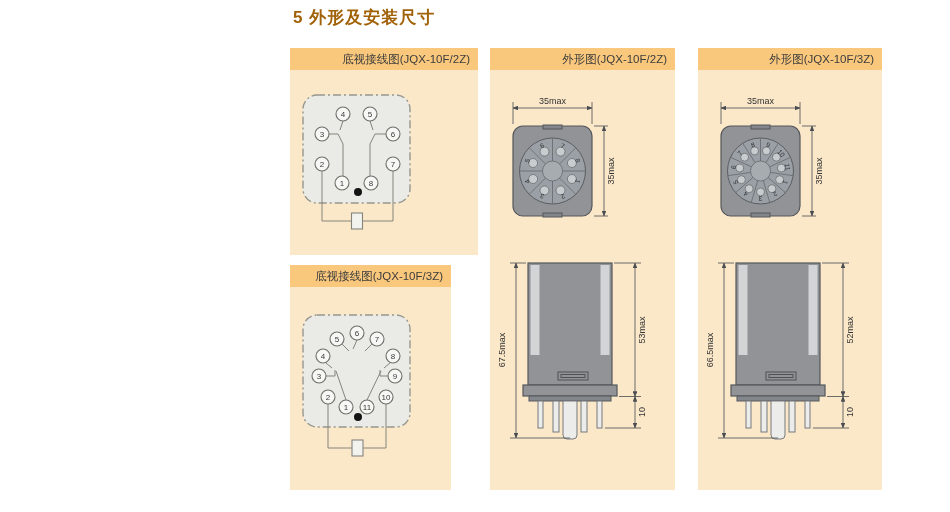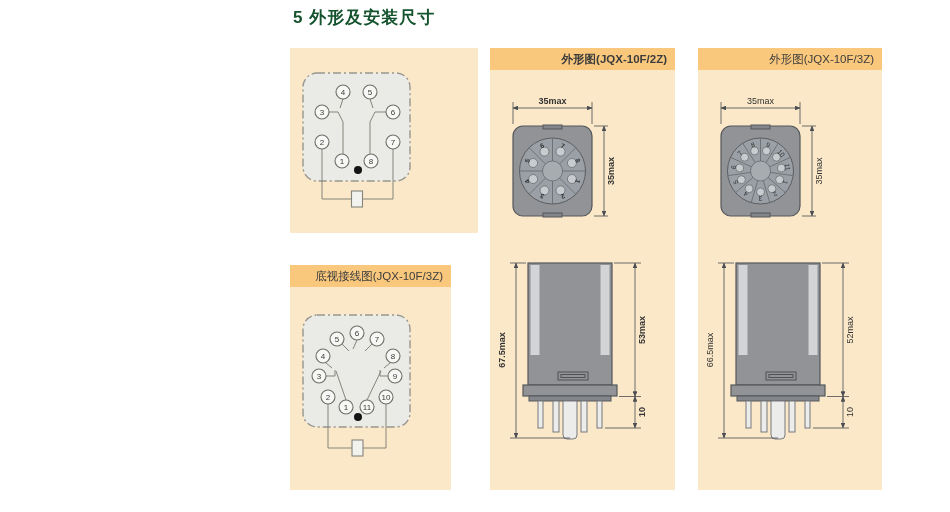--- a/index.html
+++ b/index.html
@@ -1,18 +1,18 @@
 <!DOCTYPE html>
 <html style="--header_bg: #f9c87d; --panel_bg: #fbe8c8; --header_text: #3c3c3c; --relay_gray: #929396;"><head>
 <meta charset="utf-8">
 <style>
   html,body{margin:0;padding:0;}
   body{width:950px;height:512px;background:#ffffff;position:relative;overflow:hidden;
        font-family:"Liberation Sans", sans-serif;}
-  .page-title{position:absolute;left:293px;top:6px;font-size:17px;font-weight:600;color:#14532d;letter-spacing:1px;}
+  .page-title{position:absolute;left:293px;top:6px;font-size:17px;font-weight:600;color:#a16207;letter-spacing:1px;}
   .panel{position:absolute;}
   .panel-header{height:22px;background:var(--header_bg,#f9c87d);color:var(--header_text,#3c3c3c);
        font-size:11.5px;line-height:22px;text-align:right;padding-right:8px;box-sizing:border-box;}
   .panel-body{background:var(--panel_bg,#fbe8c8);}
   svg{display:block;}
   
   .sq{fill:#eaeae6;stroke:#97978f;stroke-width:1.4;stroke-dasharray:8 3 2 3;}
   .wire{stroke:#85857d;stroke-width:1;fill:none;}
   .pc{fill:#f7f7f5;stroke:#6f6f68;stroke-width:1.1;}
   .pt{font-size:8px;fill:#3a3a35;text-anchor:middle;dominant-baseline:central;}
@@ -32,20 +32,21 @@
   .mid{text-anchor:middle;}
   .pin{fill:#ececea;stroke:#77797c;stroke-width:1;}
   .slot{fill:none;stroke:#4e5054;stroke-width:1;}
 </style>
 </head>
 <body>
 
 <div class="page-title">5 外形及安装尺寸</div>
 
 <div class="panel" style="left:290px;top:48px;width:188px;">
+  <div class="panel-header">底视接线图(JQX-10F/2Z)</div>
   <div class="panel-body" style="height:185px;">
     <svg width="188" height="185" viewBox="0 0 188 185">
       <rect class="sq" x="13" y="25" width="107" height="108" rx="14"></rect>
       <g class="wire">
         <path d="M53,51 L50,60"></path>
           <path d="M39,64 H48"></path>
           <path d="M48,64 L53,74 V106"></path>
         <path d="M80,51 L83,60"></path>
           <path d="M96,64 H85"></path>
           <path d="M85,64 L80,74 V106"></path>
@@ -161,21 +162,21 @@
         <g>
             <circle class="pc" cx="77" cy="120" r="7"></circle>
             <text class="pt" x="77" y="120">11</text>
           </g>
       </g>
       <circle class="dot" cx="68" cy="130" r="4"></circle>
     </svg>
   </div>
 </div>
 
-<div class="panel" style="left:490px;top:48px;width:185px;font-weight:bold;">
+<div class="panel" style="left:490px;top:48px;width:185px;">
   <div class="panel-header">外形图(JQX-10F/2Z)</div>
   <div class="panel-body" style="height:420px;">
     <svg width="185" height="420" viewBox="0 0 185 420">
       <defs>
           <marker id="ar3" markerWidth="7" markerHeight="6" refX="6.5" refY="3" orient="auto-start-reverse">
             <path d="M0,0 L7,3 L0,6 z" fill="#4a4d52"></path>
           </marker>
         </defs>
 
       <g>

